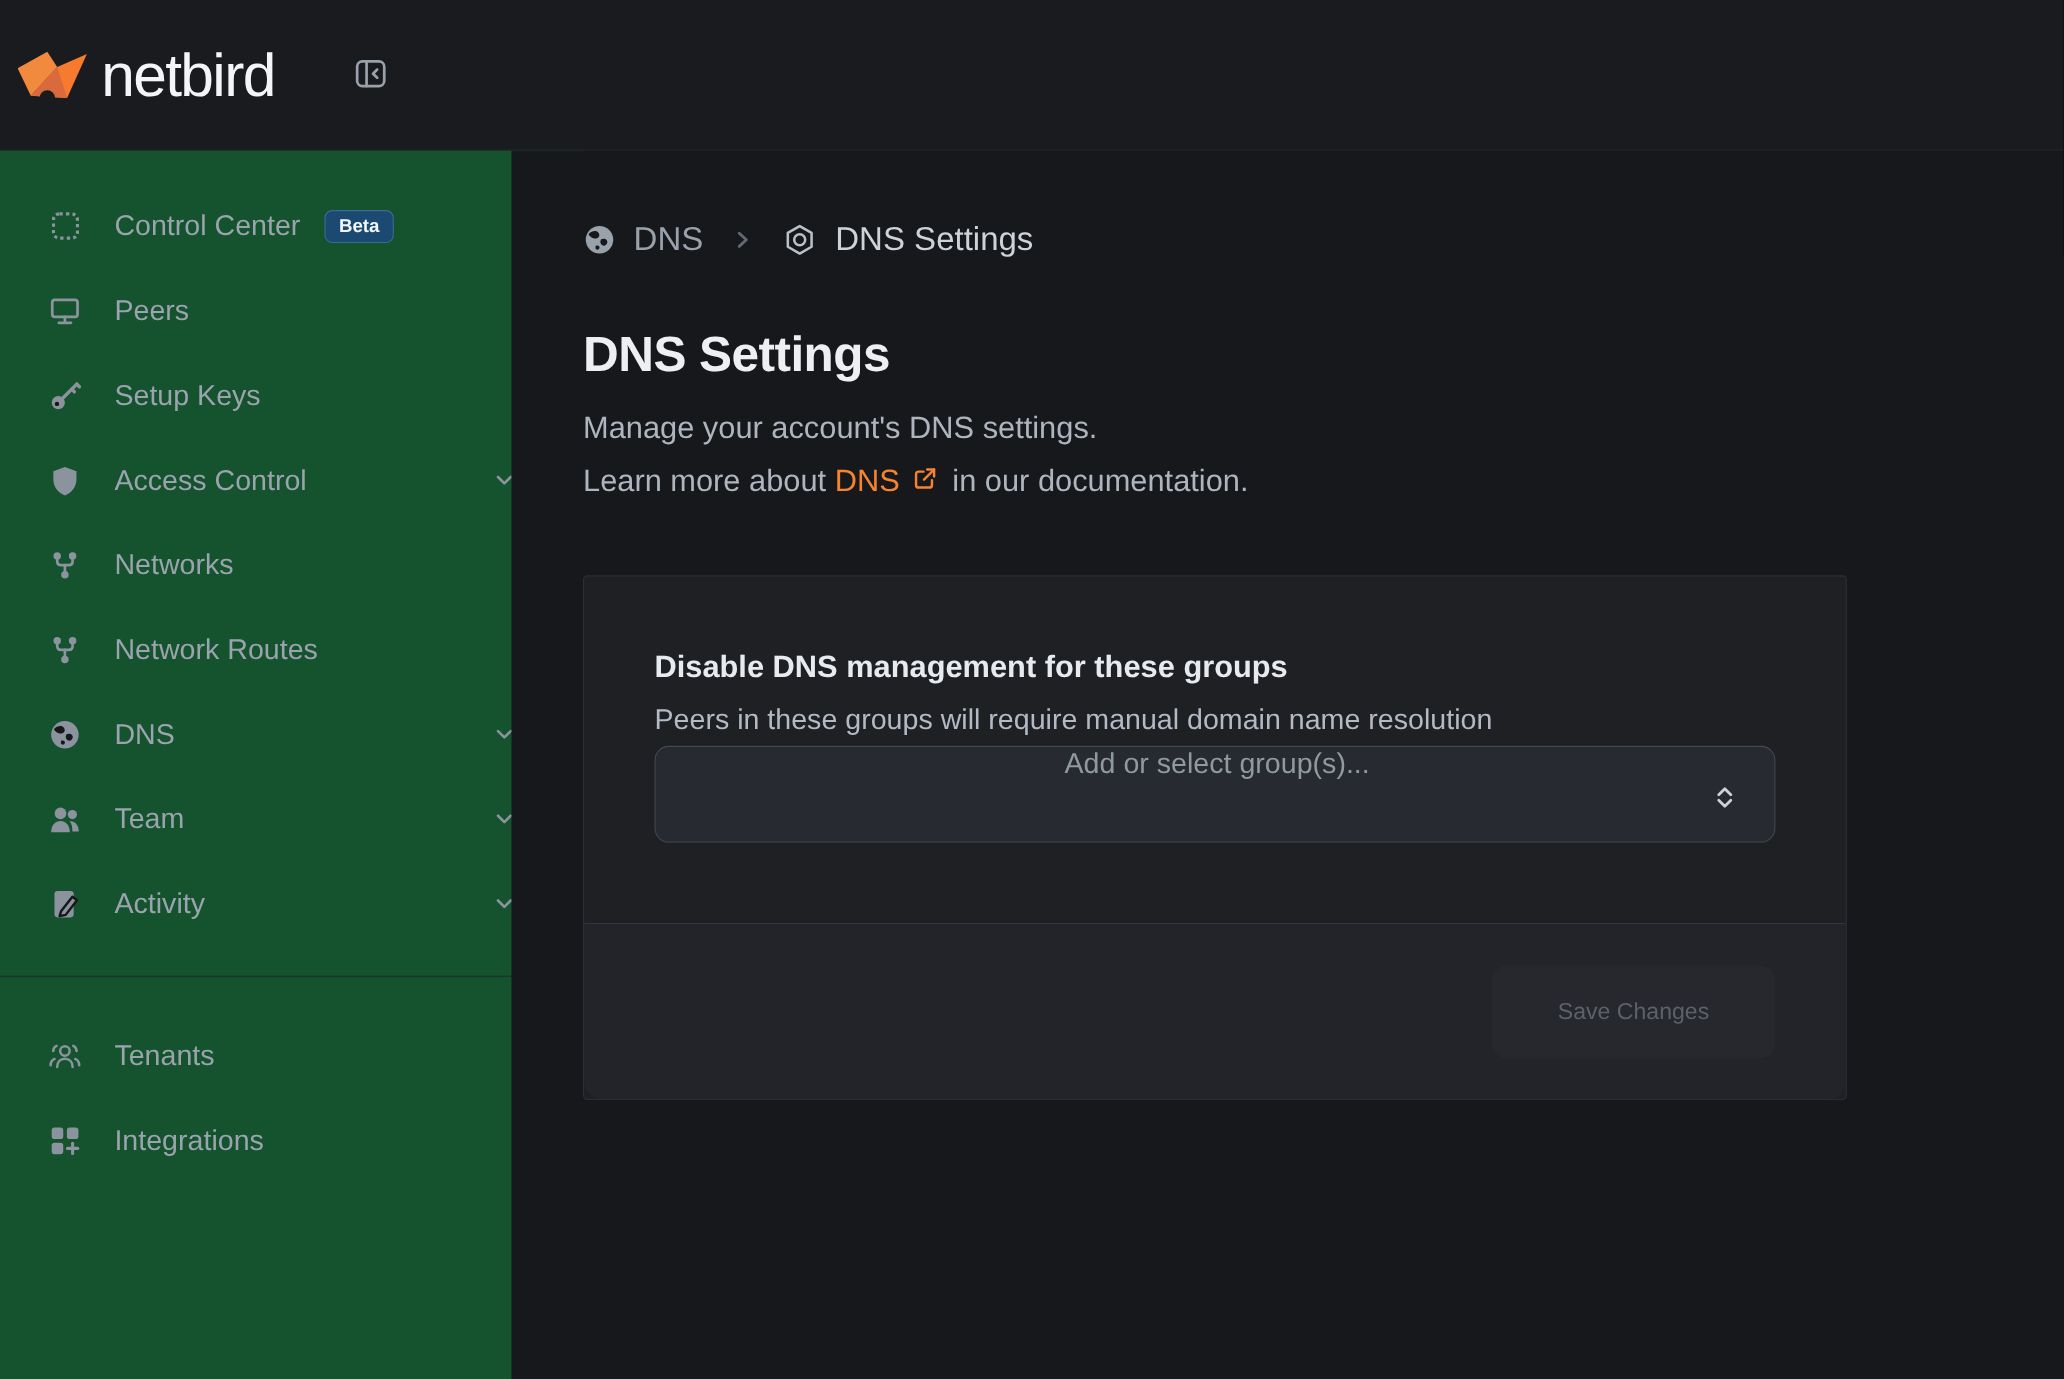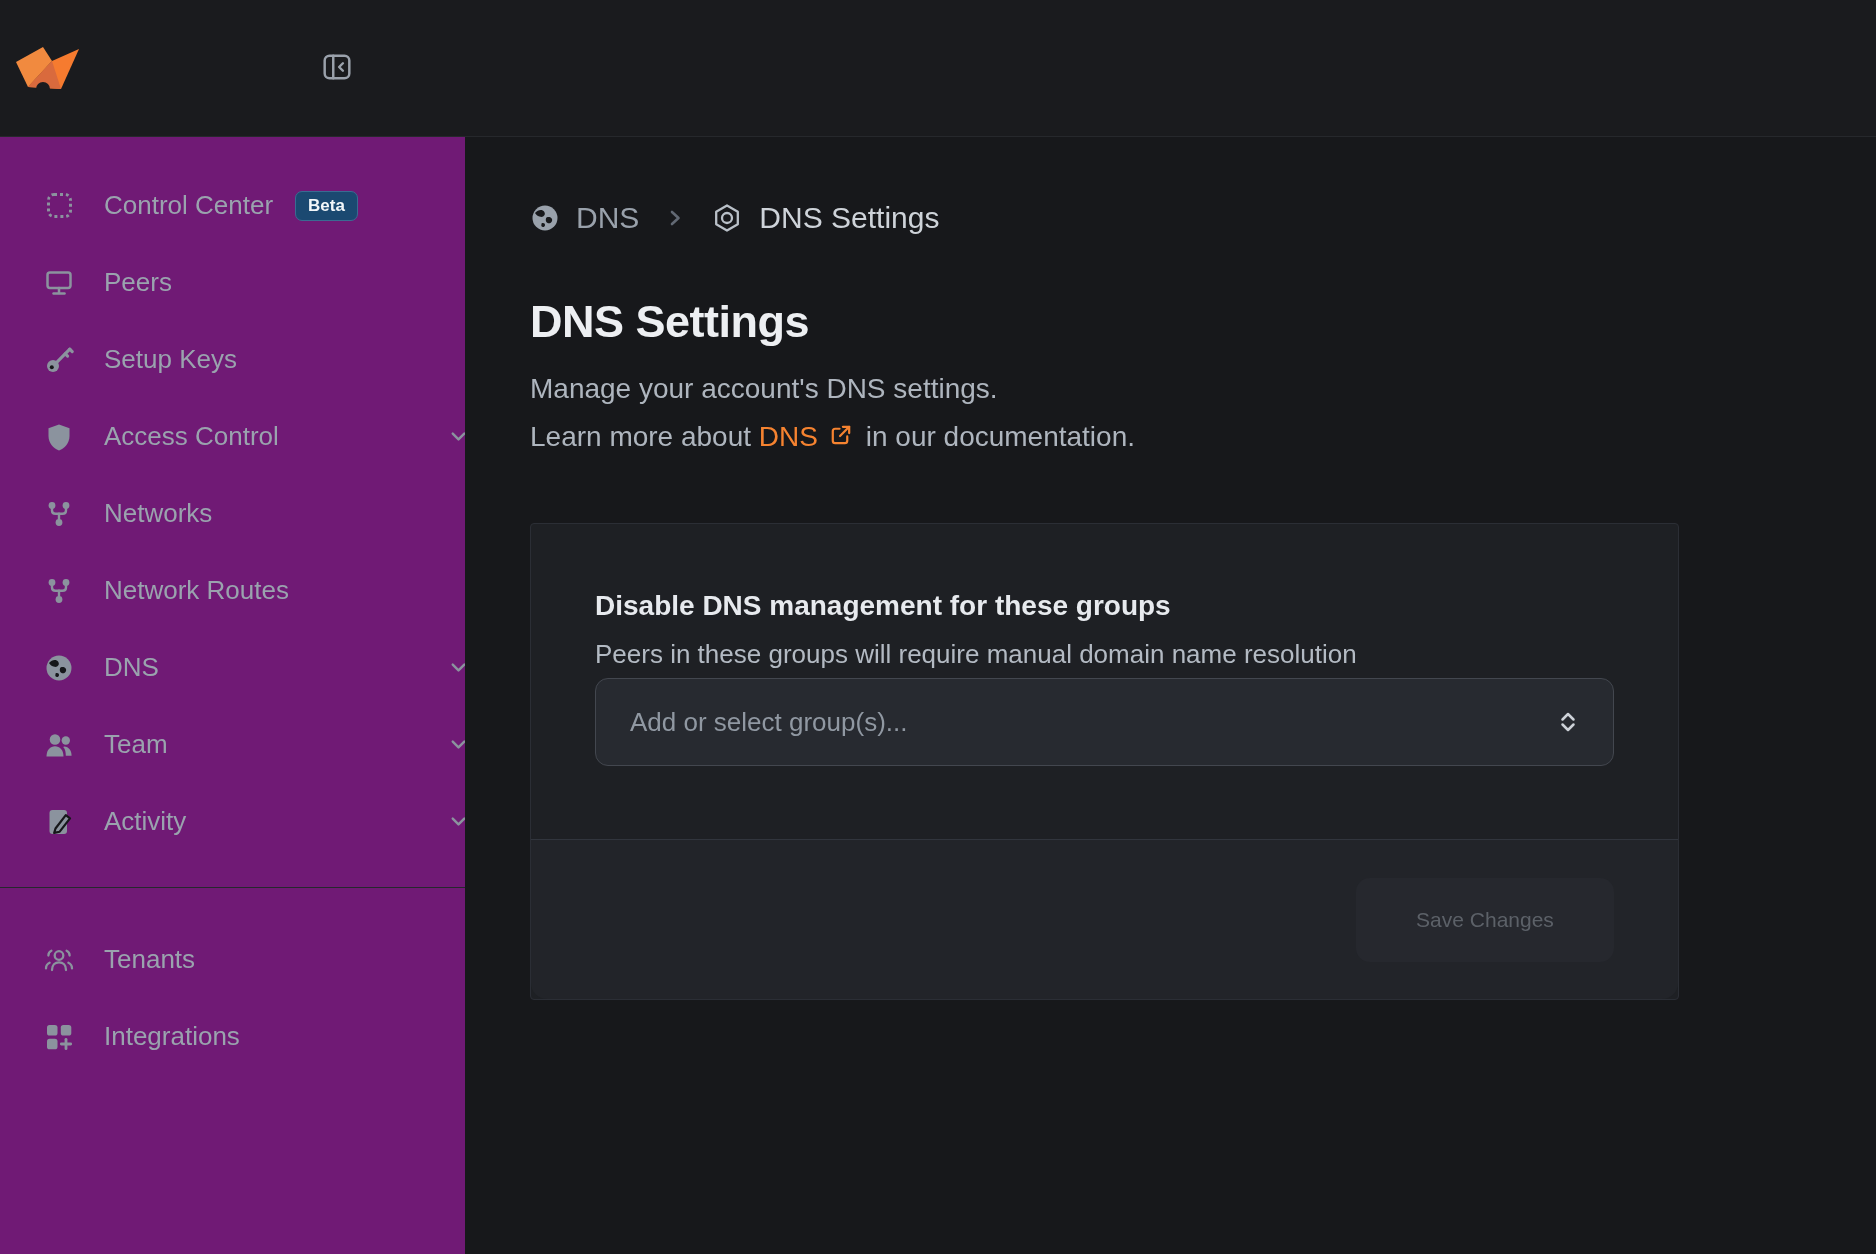--- a/index.html
+++ b/index.html
@@ -24,21 +24,21 @@
     font-size:55px; font-weight:500; color:#f4f5f6; letter-spacing:-1.5px;
   }
   .collapse-btn {
     position:absolute; left:321px; top:51px; width:32px; height:32px;
     background:none; border:none; cursor:pointer; padding:0;
     display:flex; align-items:center; justify-content:center;
   }
   
   .sidebar {
     position:absolute; left:0; top:137px; width:532px; height:1117px;
-    background:#701a75;
+    background:#14532d;
     border-right:1px solid #26282c;
     padding-top:30px;
   }
   .nav-item {
     height:77px; display:flex; align-items:center;
     padding:0 60px 0 44px; cursor:pointer;
   }
   .nav-icon { width:30px; height:30px; margin-right:30px; display:flex; align-items:center; justify-content:center; flex:none; }
   .nav-label { font-size:26px; color:#9aa3ae; white-space:nowrap; }
   .nav-chevron { margin-left:auto; display:flex; flex:none; }
@@ -73,20 +73,21 @@
     border-radius:4px;
   }
   .card-body { height:315px; padding:64px 64px 0; }
   .card-heading { font-size:28px; line-height:36px; font-weight:700; color:#e7eaee; }
   .card-desc { margin-top:12px; font-size:26px; line-height:36px; color:#b3bac3; }
   .group-select {
     margin-top:6px; width:100%; height:88px;
     background:#272a30; border:1px solid #43474f; border-radius:13px;
     display:flex; align-items:center; padding:0 30px 0 34px;
     cursor:pointer;
+    flex-direction:column;
   }
   .select-placeholder { font-size:26px; color:#9098a2; }
   .select-caret { margin-left:auto; display:flex; }
   .card-footer {
     height:160px; background:#222429;
     border-top:1px solid #31353d;
     border-radius:0 0 16px 16px;
     display:flex; align-items:center; justify-content:flex-end;
     padding-right:64px;
   }
@@ -108,20 +109,21 @@
   <header class="topbar">
     <div class="brand">
       <span>
         <svg width="64" height="48" viewBox="0 0 64 46">
           <polygon points="0,17 27,2 36,16 12,42" fill="#f18a3f"></polygon>
           <polygon points="36,16 63,4 45,44 12,42" fill="#f67b2f"></polygon>
           <polygon points="12,42 36,16 45,44" fill="#d96a3d"></polygon>
           <circle cx="27" cy="44" r="7" fill="#1a1b1e"></circle>
         </svg>
       </span>
+      <span class="brand-name">netbird</span>
     </div>
     <button class="collapse-btn">
       <svg width="30" height="30" viewBox="0 0 28 28" fill="none" stroke="#9aa1ab" stroke-width="2.3" stroke-linecap="round" stroke-linejoin="round">
         <rect x="2.5" y="3.5" width="23" height="21" rx="4.5"></rect>
         <line x1="10.5" y1="3.5" x2="10.5" y2="24.5"></line>
         <path d="M19.5 10.5 L16 14 L19.5 17.5"></path>
       </svg>
     </button>
   </header>
 

